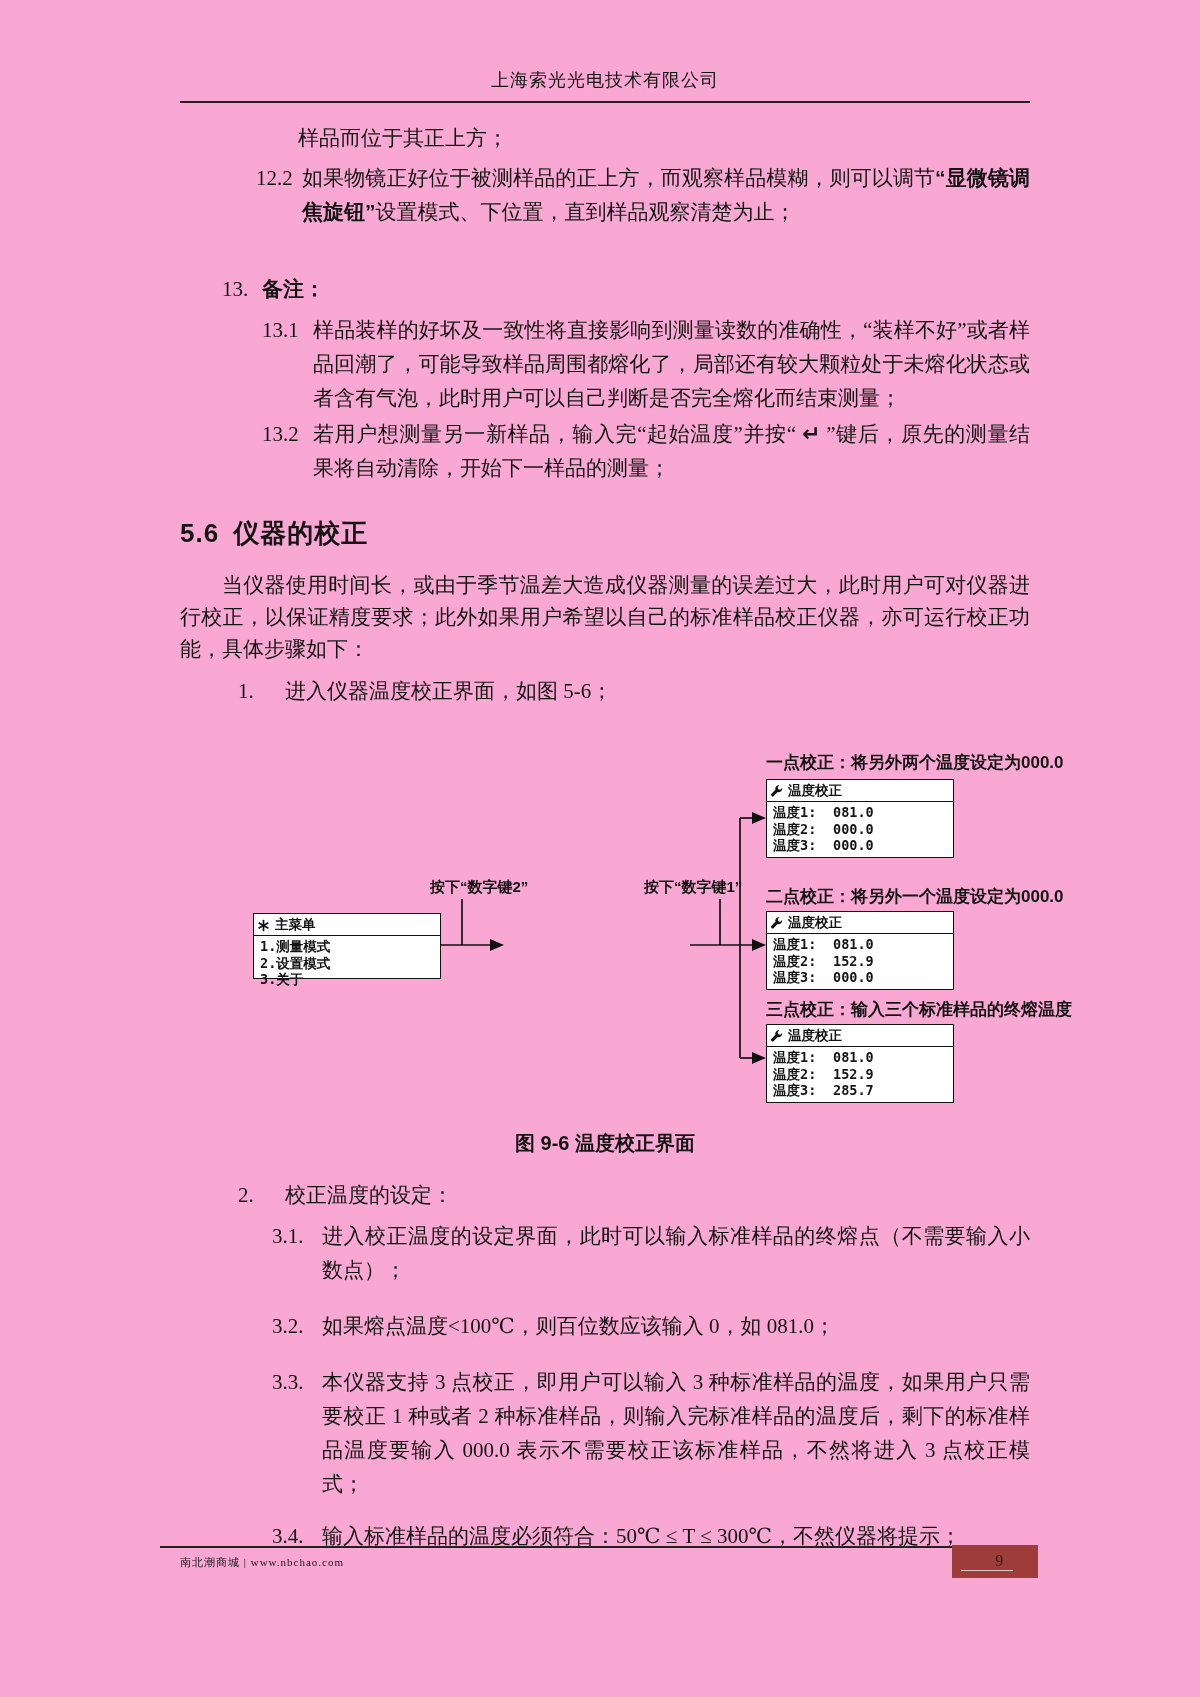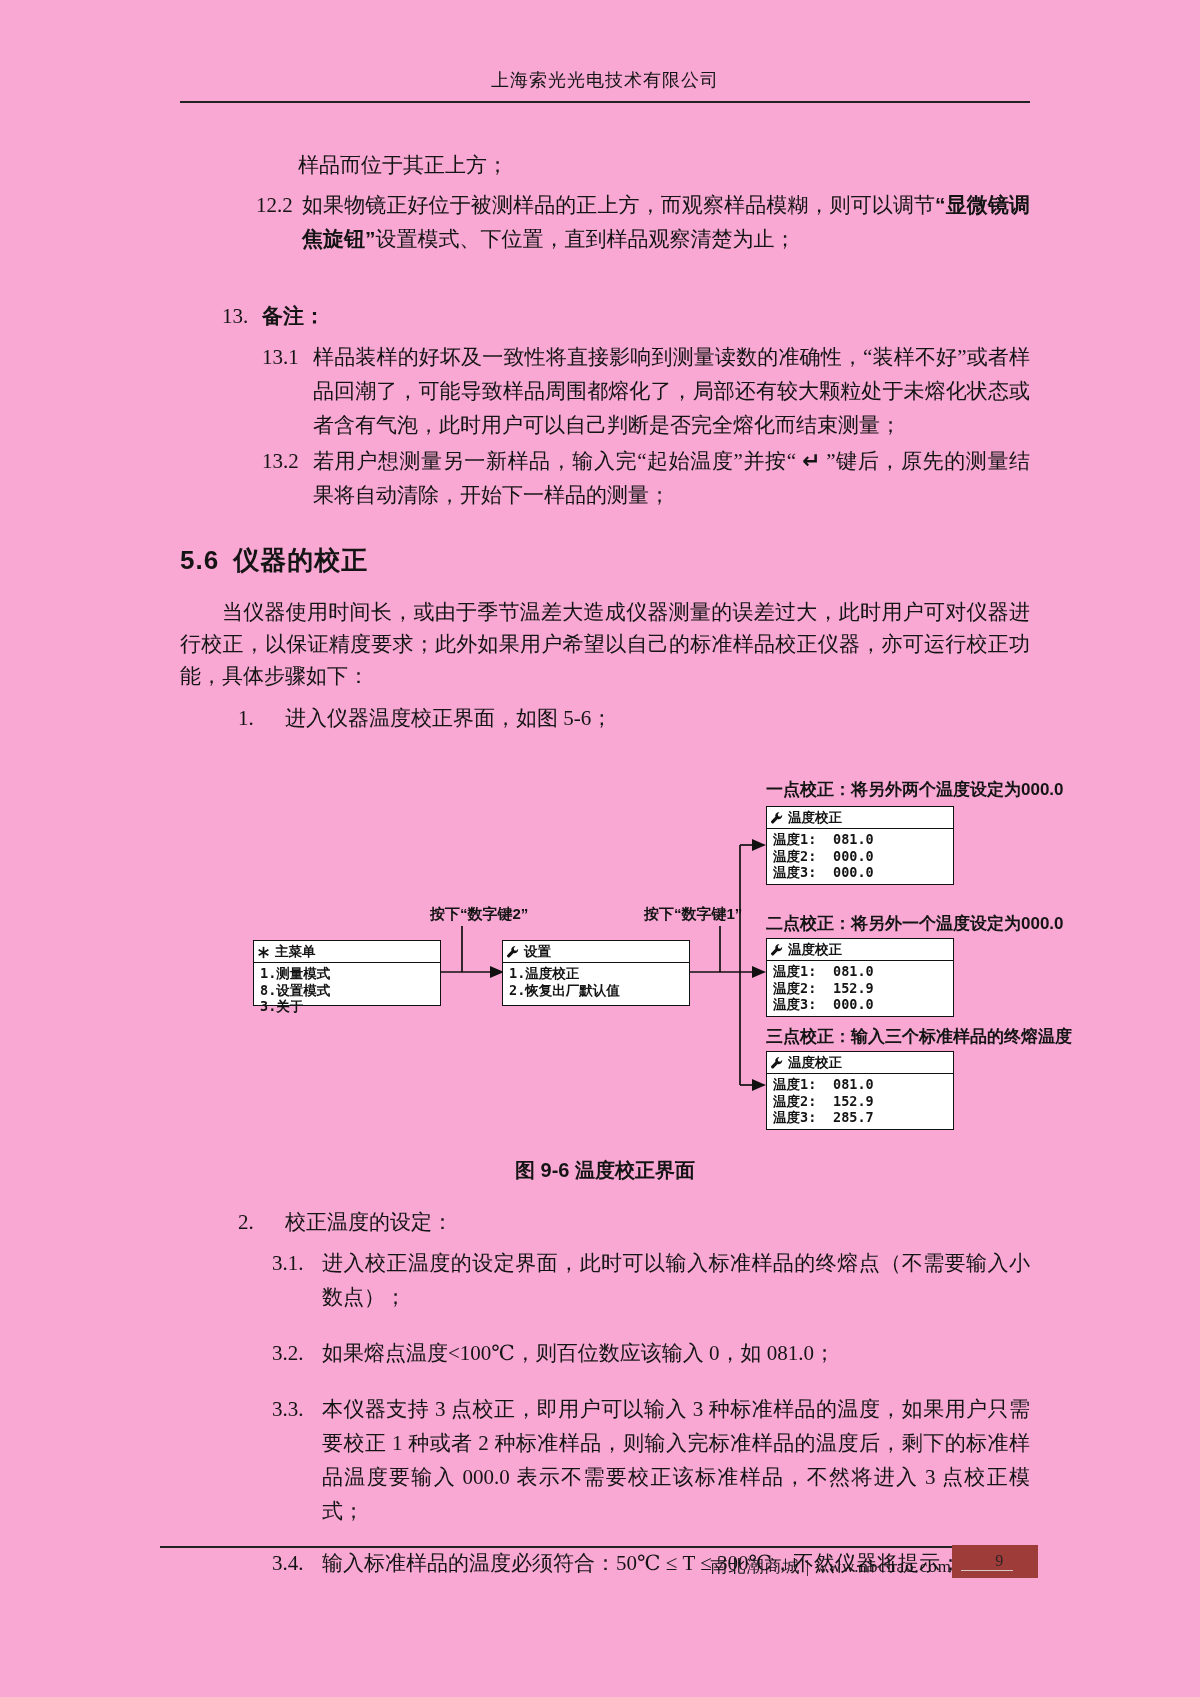--- a/index.html
+++ b/index.html
@@ -8,21 +8,21 @@
     font-family:"Liberation Serif","DejaVu Serif",serif;
     color:#141414;font-size:21px;overflow:hidden;
   }
   .content{margin-left:180px;width:850px;}
   
   .doc-header{padding-top:68px;text-align:center;font-size:18px;letter-spacing:1px;}
   .header-rule{border:none;border-top:2.2px solid #222;margin:9px 0 0 0;}
   
   .hang{position:relative;text-align:justify;line-height:34px;}
   .hang .num{position:absolute;}
-  .cont-line{margin-top:47px;padding-left:118px;line-height:30px;}
+  .cont-line{margin-top:20px;padding-left:118px;line-height:30px;}
   .item122{margin-top:8px;padding-left:122px;}
   .item122 .num{left:76px;}
   .note-head{margin-top:44px;padding-left:82px;line-height:32px;}
   .note-head .num{left:42px;}
   .note-head .ttl{font-family:"Liberation Sans","DejaVu Sans",sans-serif;font-weight:bold;}
   .note{padding-left:133px;}
   .note .num{left:82px;}
   .note131{margin-top:8px;}
   .note132{margin-top:2px;}
   .bold-run{font-family:"Liberation Sans","DejaVu Sans",sans-serif;font-weight:bold;}
@@ -55,21 +55,21 @@
   .screen-row{display:flex;padding:0 4px 0 6px;line-height:16.5px;}
   .screen-row .lbl{width:60px;}
   .screen-body{padding-top:2px;padding-bottom:3px;}
   .menu-box{height:66px;}
   .icon-sq{width:13px;height:13px;flex:0 0 auto;}
   .figcap{margin-top:14px;text-align:center;font-family:"Liberation Sans","DejaVu Sans",sans-serif;
     font-weight:bold;font-size:20px;line-height:28px;}
   .connectors{position:absolute;left:0;top:0;}
   
   .footer-rule{position:absolute;left:160px;top:1546px;width:792px;border:none;border-top:2.2px solid #222;margin:0;}
-  .footer-site{position:absolute;left:180px;top:1555px;width:772px;text-align:right;font-size:17px;letter-spacing:1px;}
+  .footer-site{position:absolute;left:180px;top:1555px;width:772px;text-align:left;font-size:11px;letter-spacing:1px;}
   .pagenum-box{position:absolute;left:952px;top:1545px;width:86px;height:33px;}
   .pagenum-box .num9{position:absolute;left:55%;top:48%;transform:translate(-50%,-50%);
     font-size:16px;color:#2e2222;}
   .pagenum-box .underline9{position:absolute;left:9px;bottom:7px;width:52px;border-top:1.4px solid #d8c9c9;}
 </style>
 </head>
 <body>
 
 <div class="page">
 
@@ -169,44 +169,28 @@
                 <line x1="14" y1="4.5" x2="2" y2="11.5"></line>
               </g>
             </svg>
           <span>主菜单</span>
         </div>
         <div class="screen-body">
           <div class="screen-row">
               <span>1.测量模式</span>
             </div>
           <div class="screen-row">
-              <span>8.设置模式</span>
+              <span>2.设置模式</span>
             </div>
           <div class="screen-row">
               <span>3.关于</span>
             </div>
         </div>
       </div>
 
-      <div class="screen menu-box" style="left:322px;top:166px">
-        <div class="screen-header">
-          <svg class="icon-sq" viewBox="0 0 16 16">
-              <path d="M15 4.6a4.2 4.2 0 0 1-5.6 4L4.6 13.4a1.9 1.9 0 0 1-2.7-2.7L6.7 5.9A4.2 4.2 0 0 1 11.6.5L9.5 2.6l.5 2.7 2.7.5 2.1-2.1z" fill="#111"></path>
-            </svg>
-          <span>设置</span>
-        </div>
-        <div class="screen-body">
-          <div class="screen-row">
-              <span>1.温度校正</span>
-            </div>
-          <div class="screen-row">
-              <span>2.恢复出厂默认值</span>
-            </div>
-        </div>
-      </div>
 
       <div class="screen" style="left:586px;top:164px">
         <div class="screen-header">
           <svg class="icon-sq" viewBox="0 0 16 16">
               <path d="M15 4.6a4.2 4.2 0 0 1-5.6 4L4.6 13.4a1.9 1.9 0 0 1-2.7-2.7L6.7 5.9A4.2 4.2 0 0 1 11.6.5L9.5 2.6l.5 2.7 2.7.5 2.1-2.1z" fill="#111"></path>
             </svg>
           <span>温度校正</span>
         </div>
         <div class="screen-body">
           <div class="screen-row">

